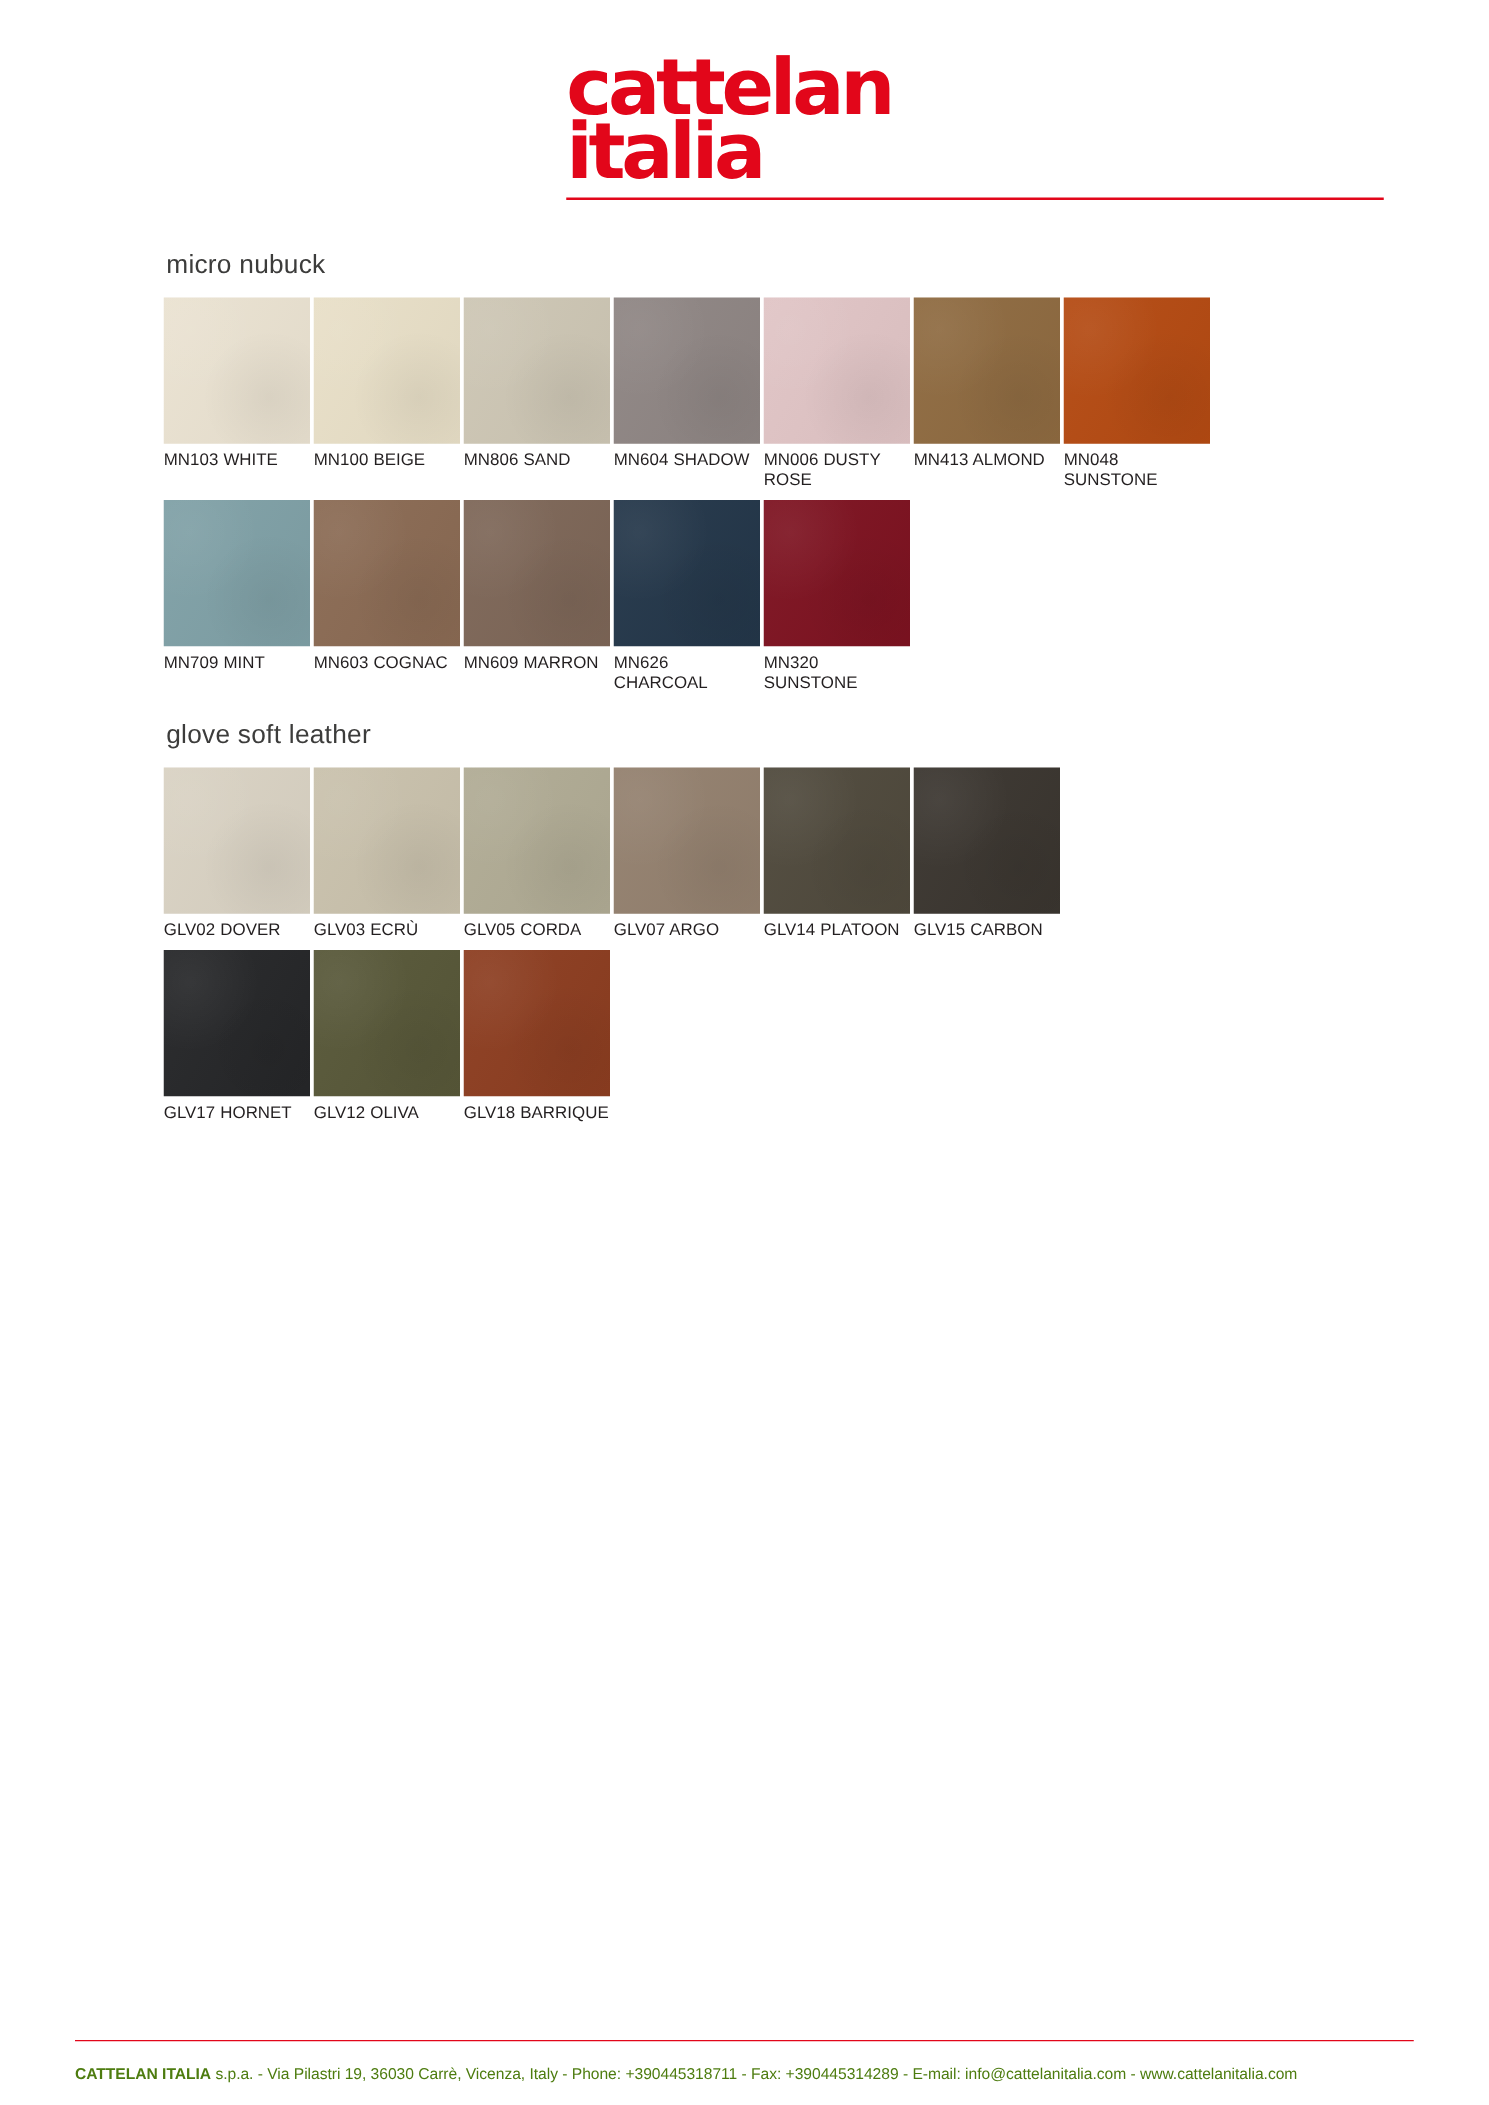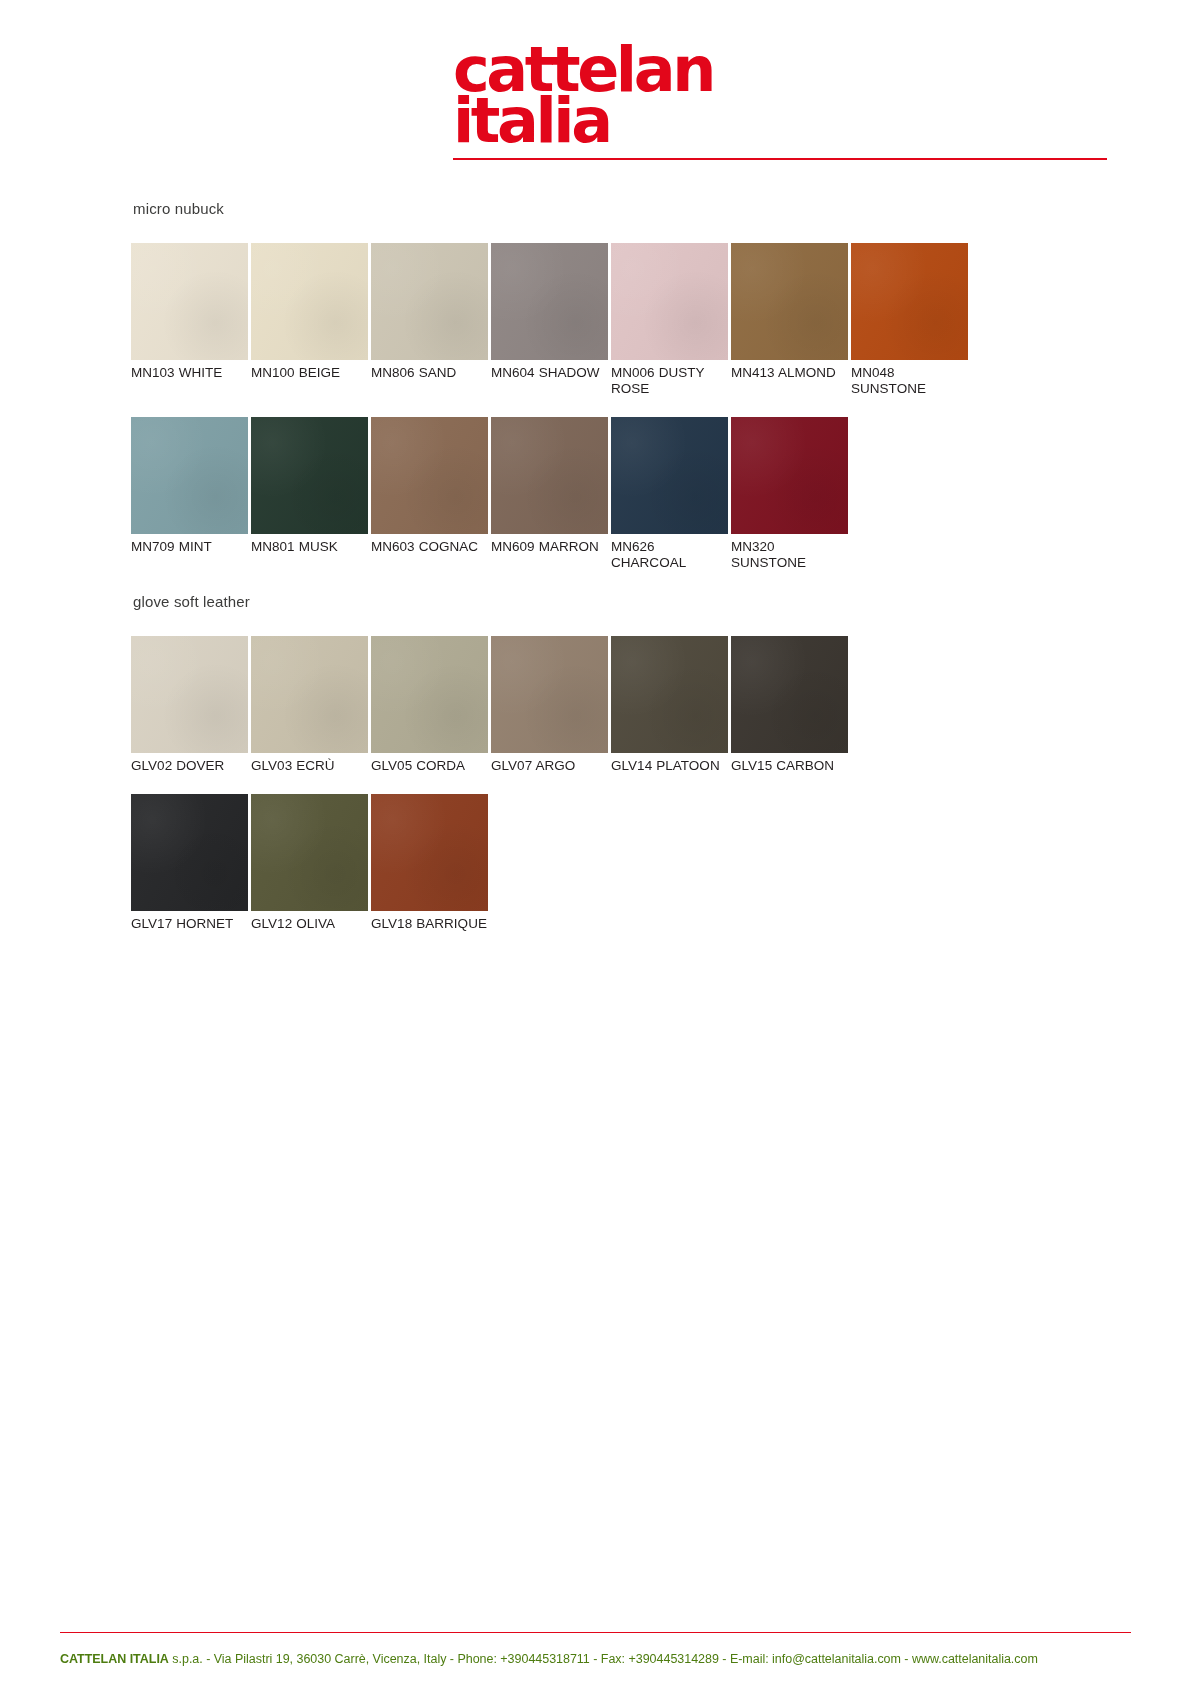--- a/index.html
+++ b/index.html
@@ -57,37 +57,36 @@
 
   
   .content {
     position: absolute;
     left: 131px;
     top: 200px;
     width: 928px;
   }
   .section-title {
     font-family: "Liberation Sans", sans-serif;
-    font-size: 15px;
+    font-size: 21px;
     font-weight: 400;
     color: #3c3c3b;
     letter-spacing: 0.01em;
     margin: 0 0 14px 2px;
   }
   .section + .section { margin-top: 22px; }
 
   .row {
     display: grid;
     grid-template-columns: repeat(7, 117px);
     column-gap: 3px;
     margin-bottom: 8px;
   }
   .swatch-cell {
     width: 117px;
-    margin-top: 12px;
   }
   .swatch {
     width: 117px;
     height: 117px;
     display: block;
     position: relative;
   }
   .swatch::after {
     content: "";
     position: absolute;
@@ -173,24 +172,20 @@
           <div class="swatch" style="background-color: rgb(180, 74, 18);"></div>
           <div class="swatch-label">MN048 SUNSTONE</div>
         </div>
       </div>
       <div class="row">
         <div class="swatch-cell">
           <div class="swatch" style="background-color: rgb(127, 160, 166);"></div>
           <div class="swatch-label">MN709 MINT</div>
         </div>
         <div class="swatch-cell">
-          <div class="swatch" style="background-color: rgb(36, 56, 46);"></div>
-          <div class="swatch-label">MN801 MUSK</div>
-        </div>
-        <div class="swatch-cell">
           <div class="swatch" style="background-color: rgb(138, 106, 83);"></div>
           <div class="swatch-label">MN603 COGNAC</div>
         </div>
         <div class="swatch-cell">
           <div class="swatch" style="background-color: rgb(125, 102, 87);"></div>
           <div class="swatch-label">MN609 MARRON</div>
         </div>
         <div class="swatch-cell">
           <div class="swatch" style="background-color: rgb(35, 54, 73);"></div>
           <div class="swatch-label">MN626 CHARCOAL</div>

